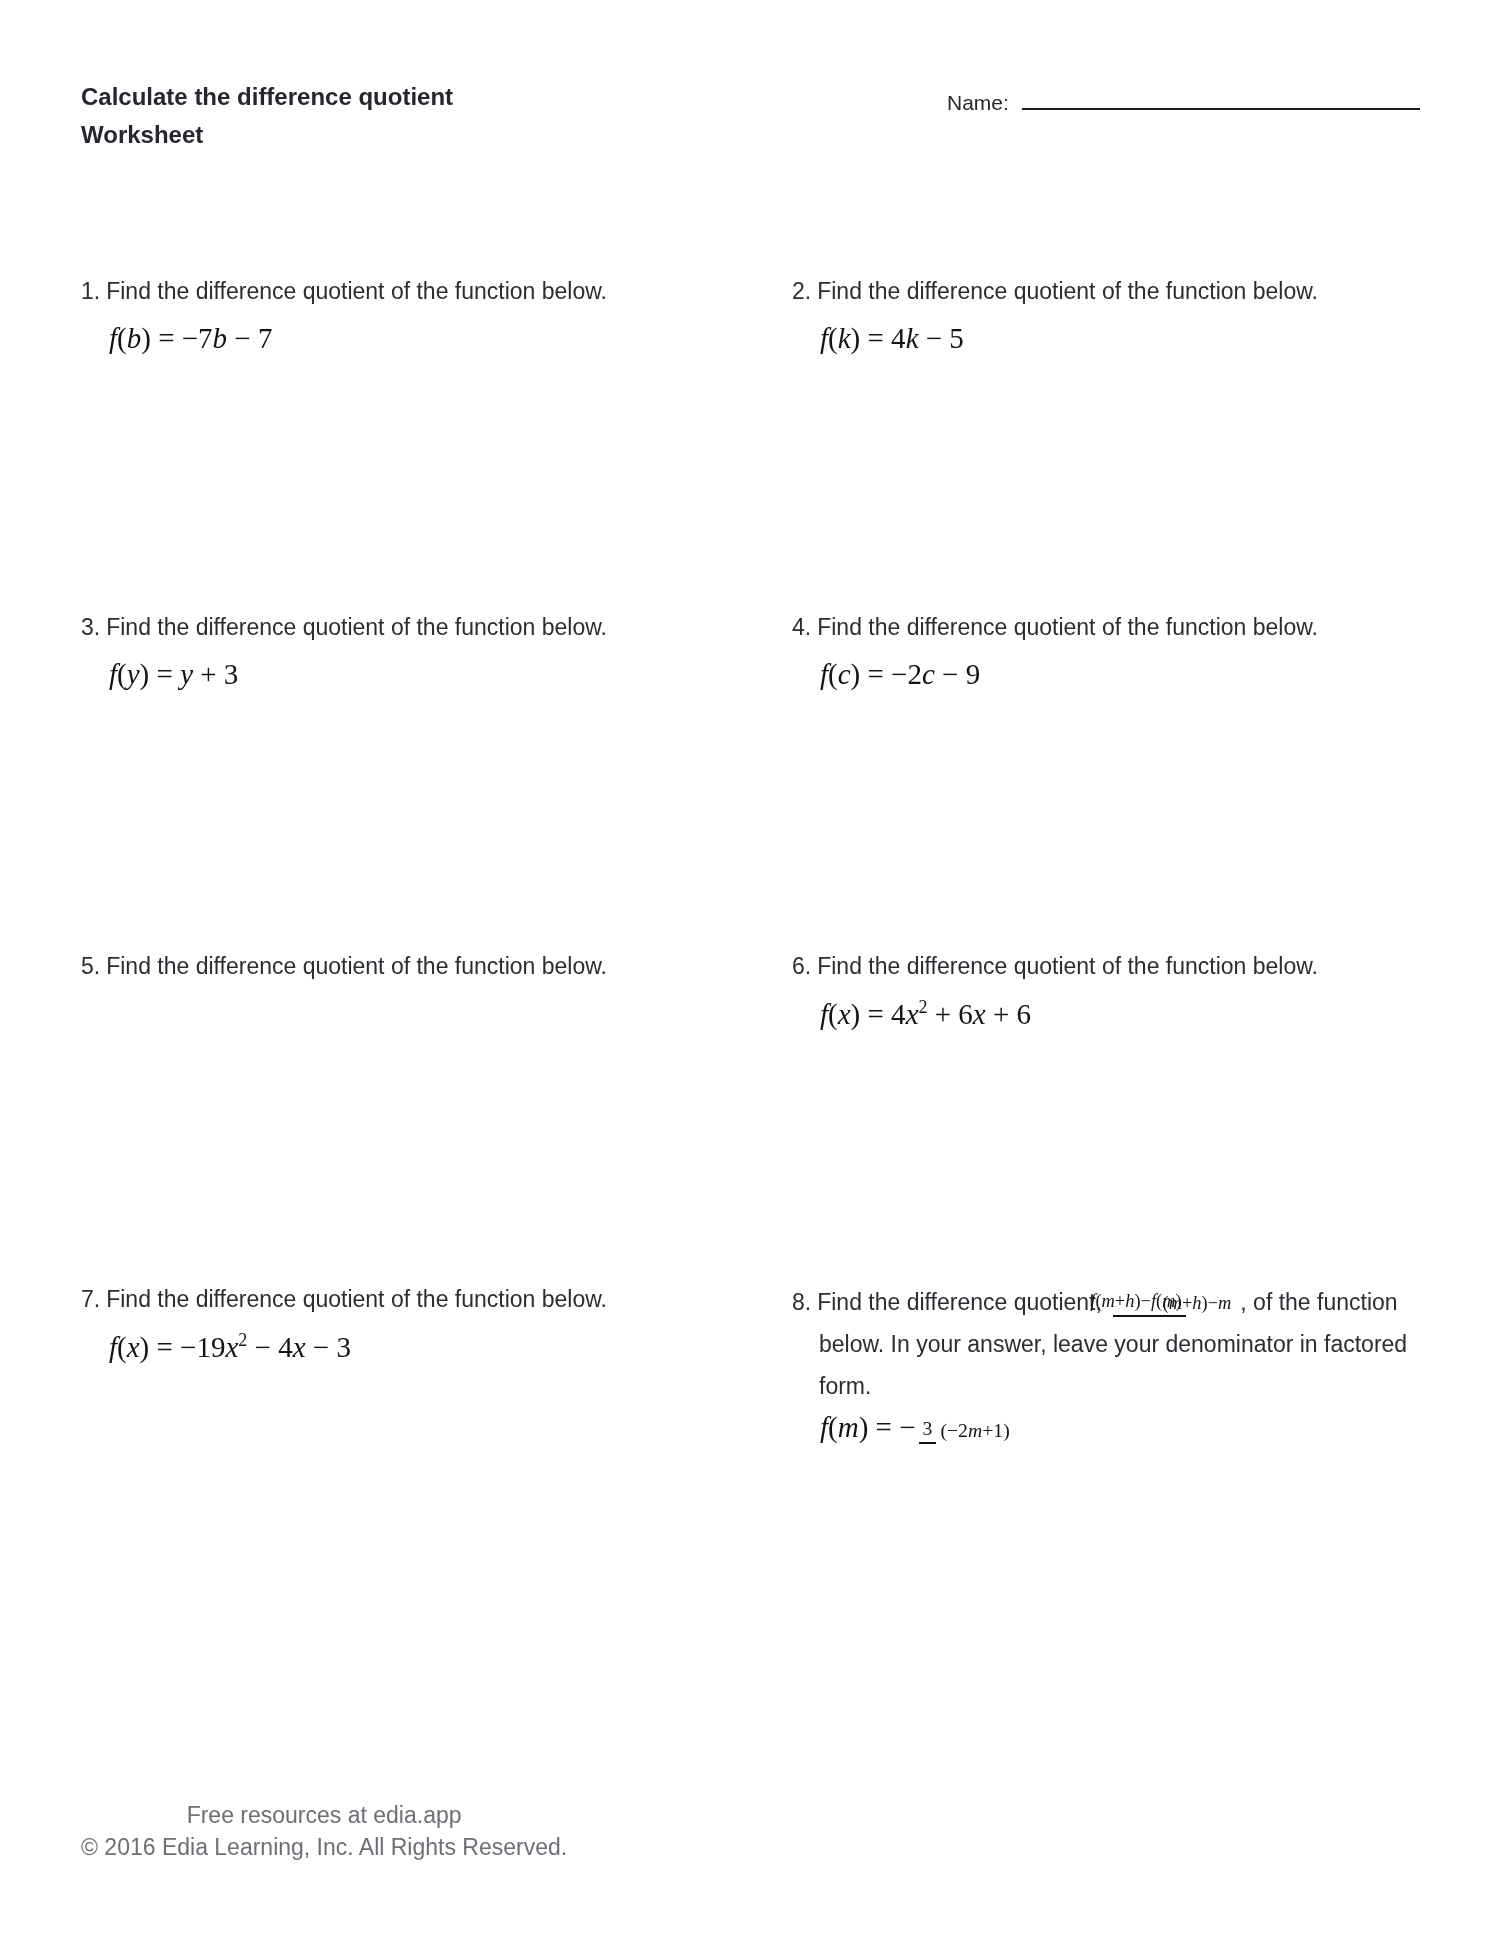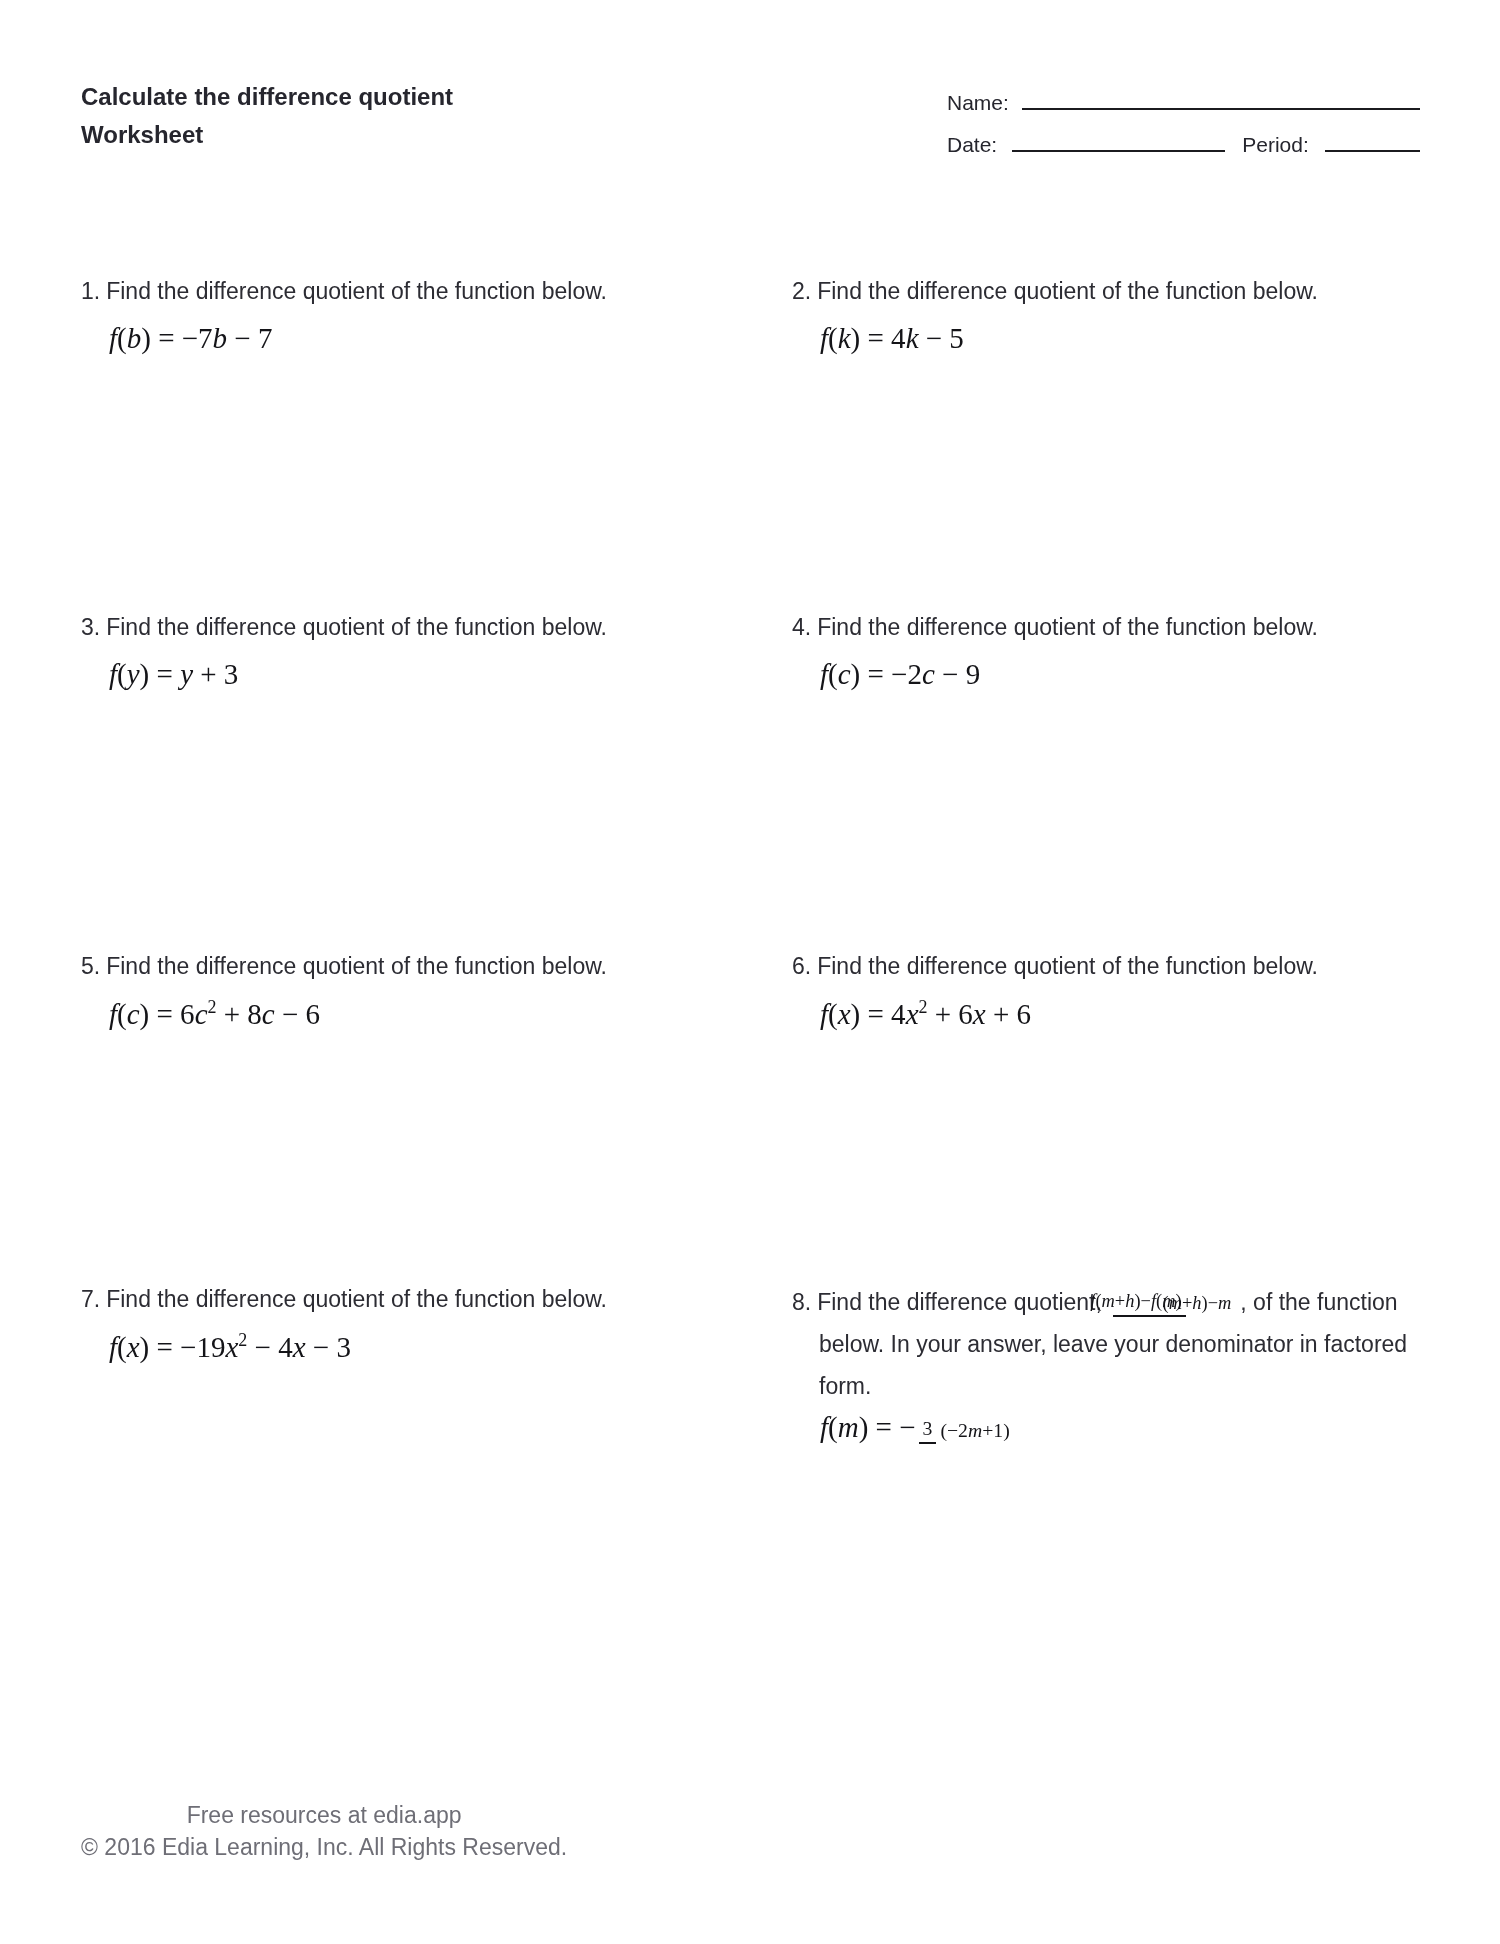--- a/index.html
+++ b/index.html
@@ -50,26 +50,20 @@
   <div class="title-block">
     <div>Calculate the difference quotient</div>
     <div>Worksheet</div>
   </div>
 
   <div class="fields">
     <div class="field-row row-name">
       <span class="flabel">Name:</span>
       <span class="fline name-line"></span>
     </div>
-    <div class="field-row row-date">
-      <span class="flabel">Date:</span>
-      <span class="fline date-line"></span>
-      <span class="flabel period-label">Period:</span>
-      <span class="fline period-line"></span>
-    </div>
   </div>
 
   <main id="problems">
       <section class="problem p0">
       <p class="prompt"><span class="pnum">1.</span><span class="ptext">Find the difference quotient of the function below.</span></p>
       <div class="eq"><span class="mi">f</span><span class="mr">(</span><span class="mi">b</span><span class="mr">) = −7</span><span class="mi">b</span><span class="mr"> − 7</span></div>
     </section>
       <section class="problem p1">
       <p class="prompt"><span class="pnum">2.</span><span class="ptext">Find the difference quotient of the function below.</span></p>
       <div class="eq"><span class="mi">f</span><span class="mr">(</span><span class="mi">k</span><span class="mr">) = 4</span><span class="mi">k</span><span class="mr"> − 5</span></div>
@@ -77,21 +71,20 @@
       <section class="problem p2">
       <p class="prompt"><span class="pnum">3.</span><span class="ptext">Find the difference quotient of the function below.</span></p>
       <div class="eq"><span class="mi">f</span><span class="mr">(</span><span class="mi">y</span><span class="mr">) = </span><span class="mi">y</span><span class="mr"> + 3</span></div>
     </section>
       <section class="problem p3">
       <p class="prompt"><span class="pnum">4.</span><span class="ptext">Find the difference quotient of the function below.</span></p>
       <div class="eq"><span class="mi">f</span><span class="mr">(</span><span class="mi">c</span><span class="mr">) = −2</span><span class="mi">c</span><span class="mr"> − 9</span></div>
     </section>
       <section class="problem p4">
       <p class="prompt"><span class="pnum">5.</span><span class="ptext">Find the difference quotient of the function below.</span></p>
-      <div class="eq"><span class="mi">f</span><span class="mr">(</span><span class="mi">c</span><span class="mr">) = 6</span><span class="mi">c</span><sup class="msup">2</sup><span class="mr"> + 8</span><span class="mi">c</span><span class="mr"> − 6</span></div>
     </section>
       <section class="problem p5">
       <p class="prompt"><span class="pnum">6.</span><span class="ptext">Find the difference quotient of the function below.</span></p>
       <div class="eq"><span class="mi">f</span><span class="mr">(</span><span class="mi">x</span><span class="mr">) = 4</span><span class="mi">x</span><sup class="msup">2</sup><span class="mr"> + 6</span><span class="mi">x</span><span class="mr"> + 6</span></div>
     </section>
       <section class="problem p6">
       <p class="prompt"><span class="pnum">7.</span><span class="ptext">Find the difference quotient of the function below.</span></p>
       <div class="eq"><span class="mi">f</span><span class="mr">(</span><span class="mi">x</span><span class="mr">) = −19</span><span class="mi">x</span><sup class="msup">2</sup><span class="mr"> − 4</span><span class="mi">x</span><span class="mr"> − 3</span></div>
     </section>
       <section class="problem p7 haswrap">

